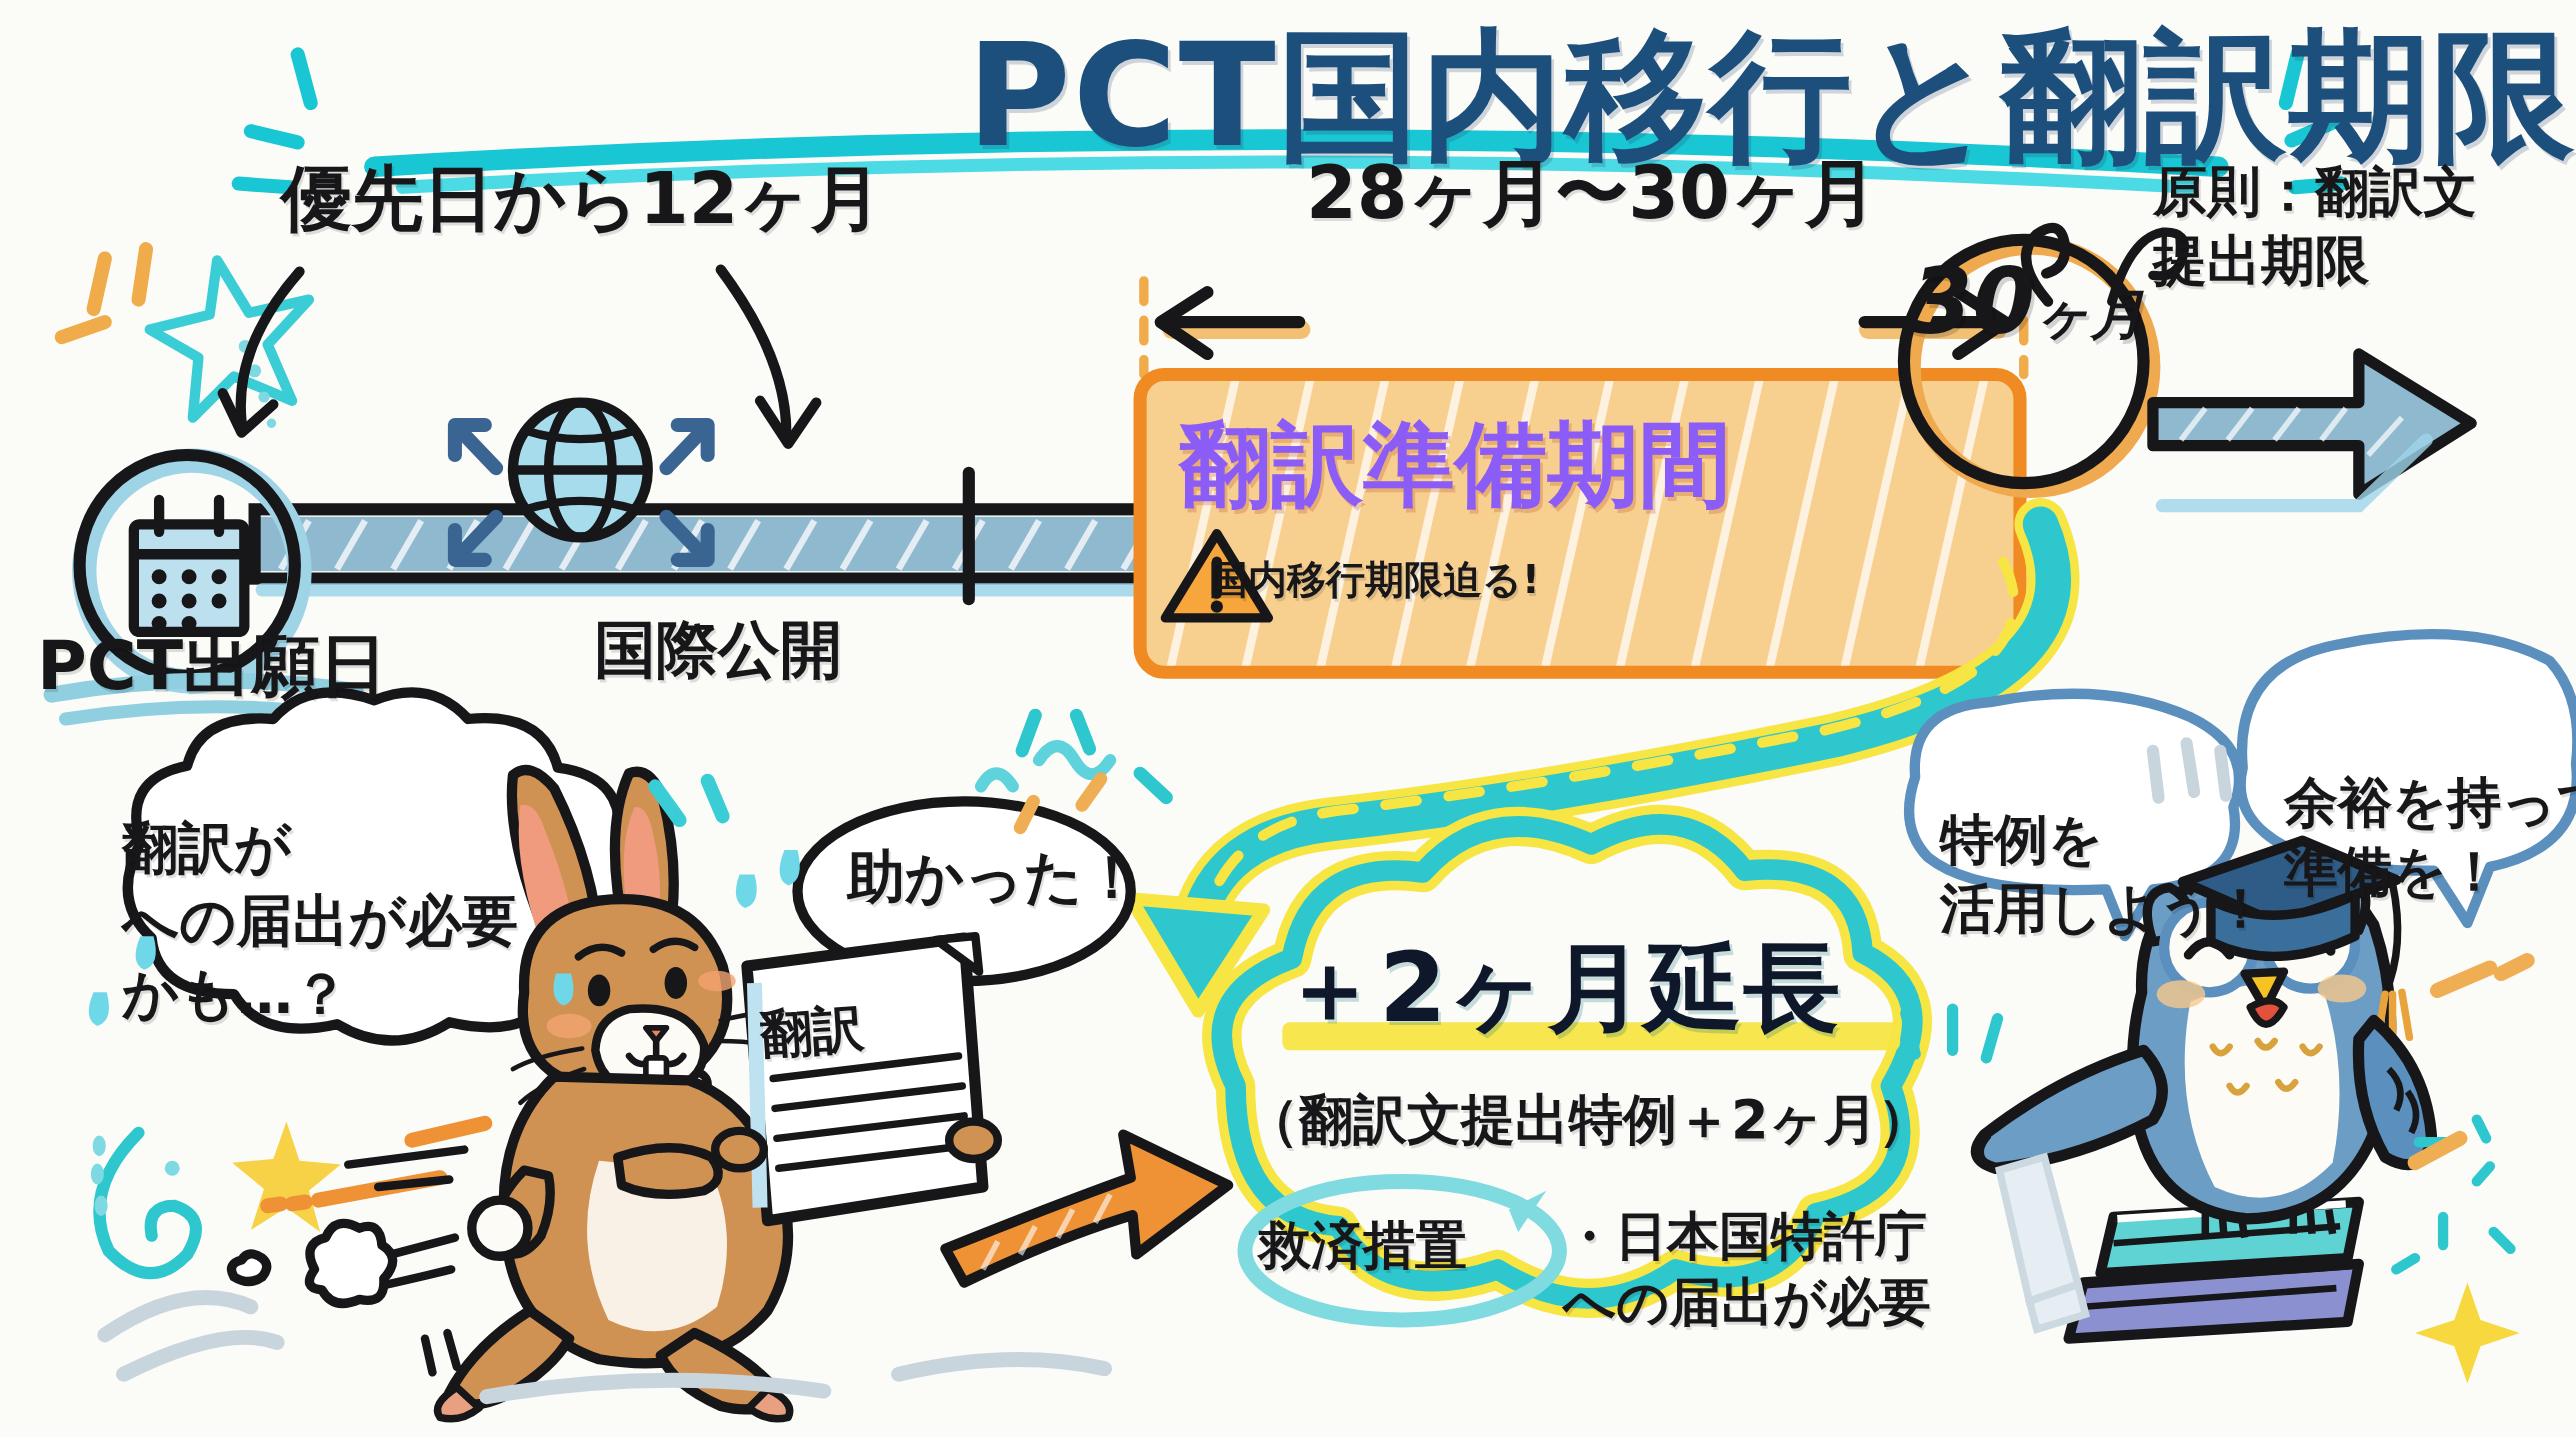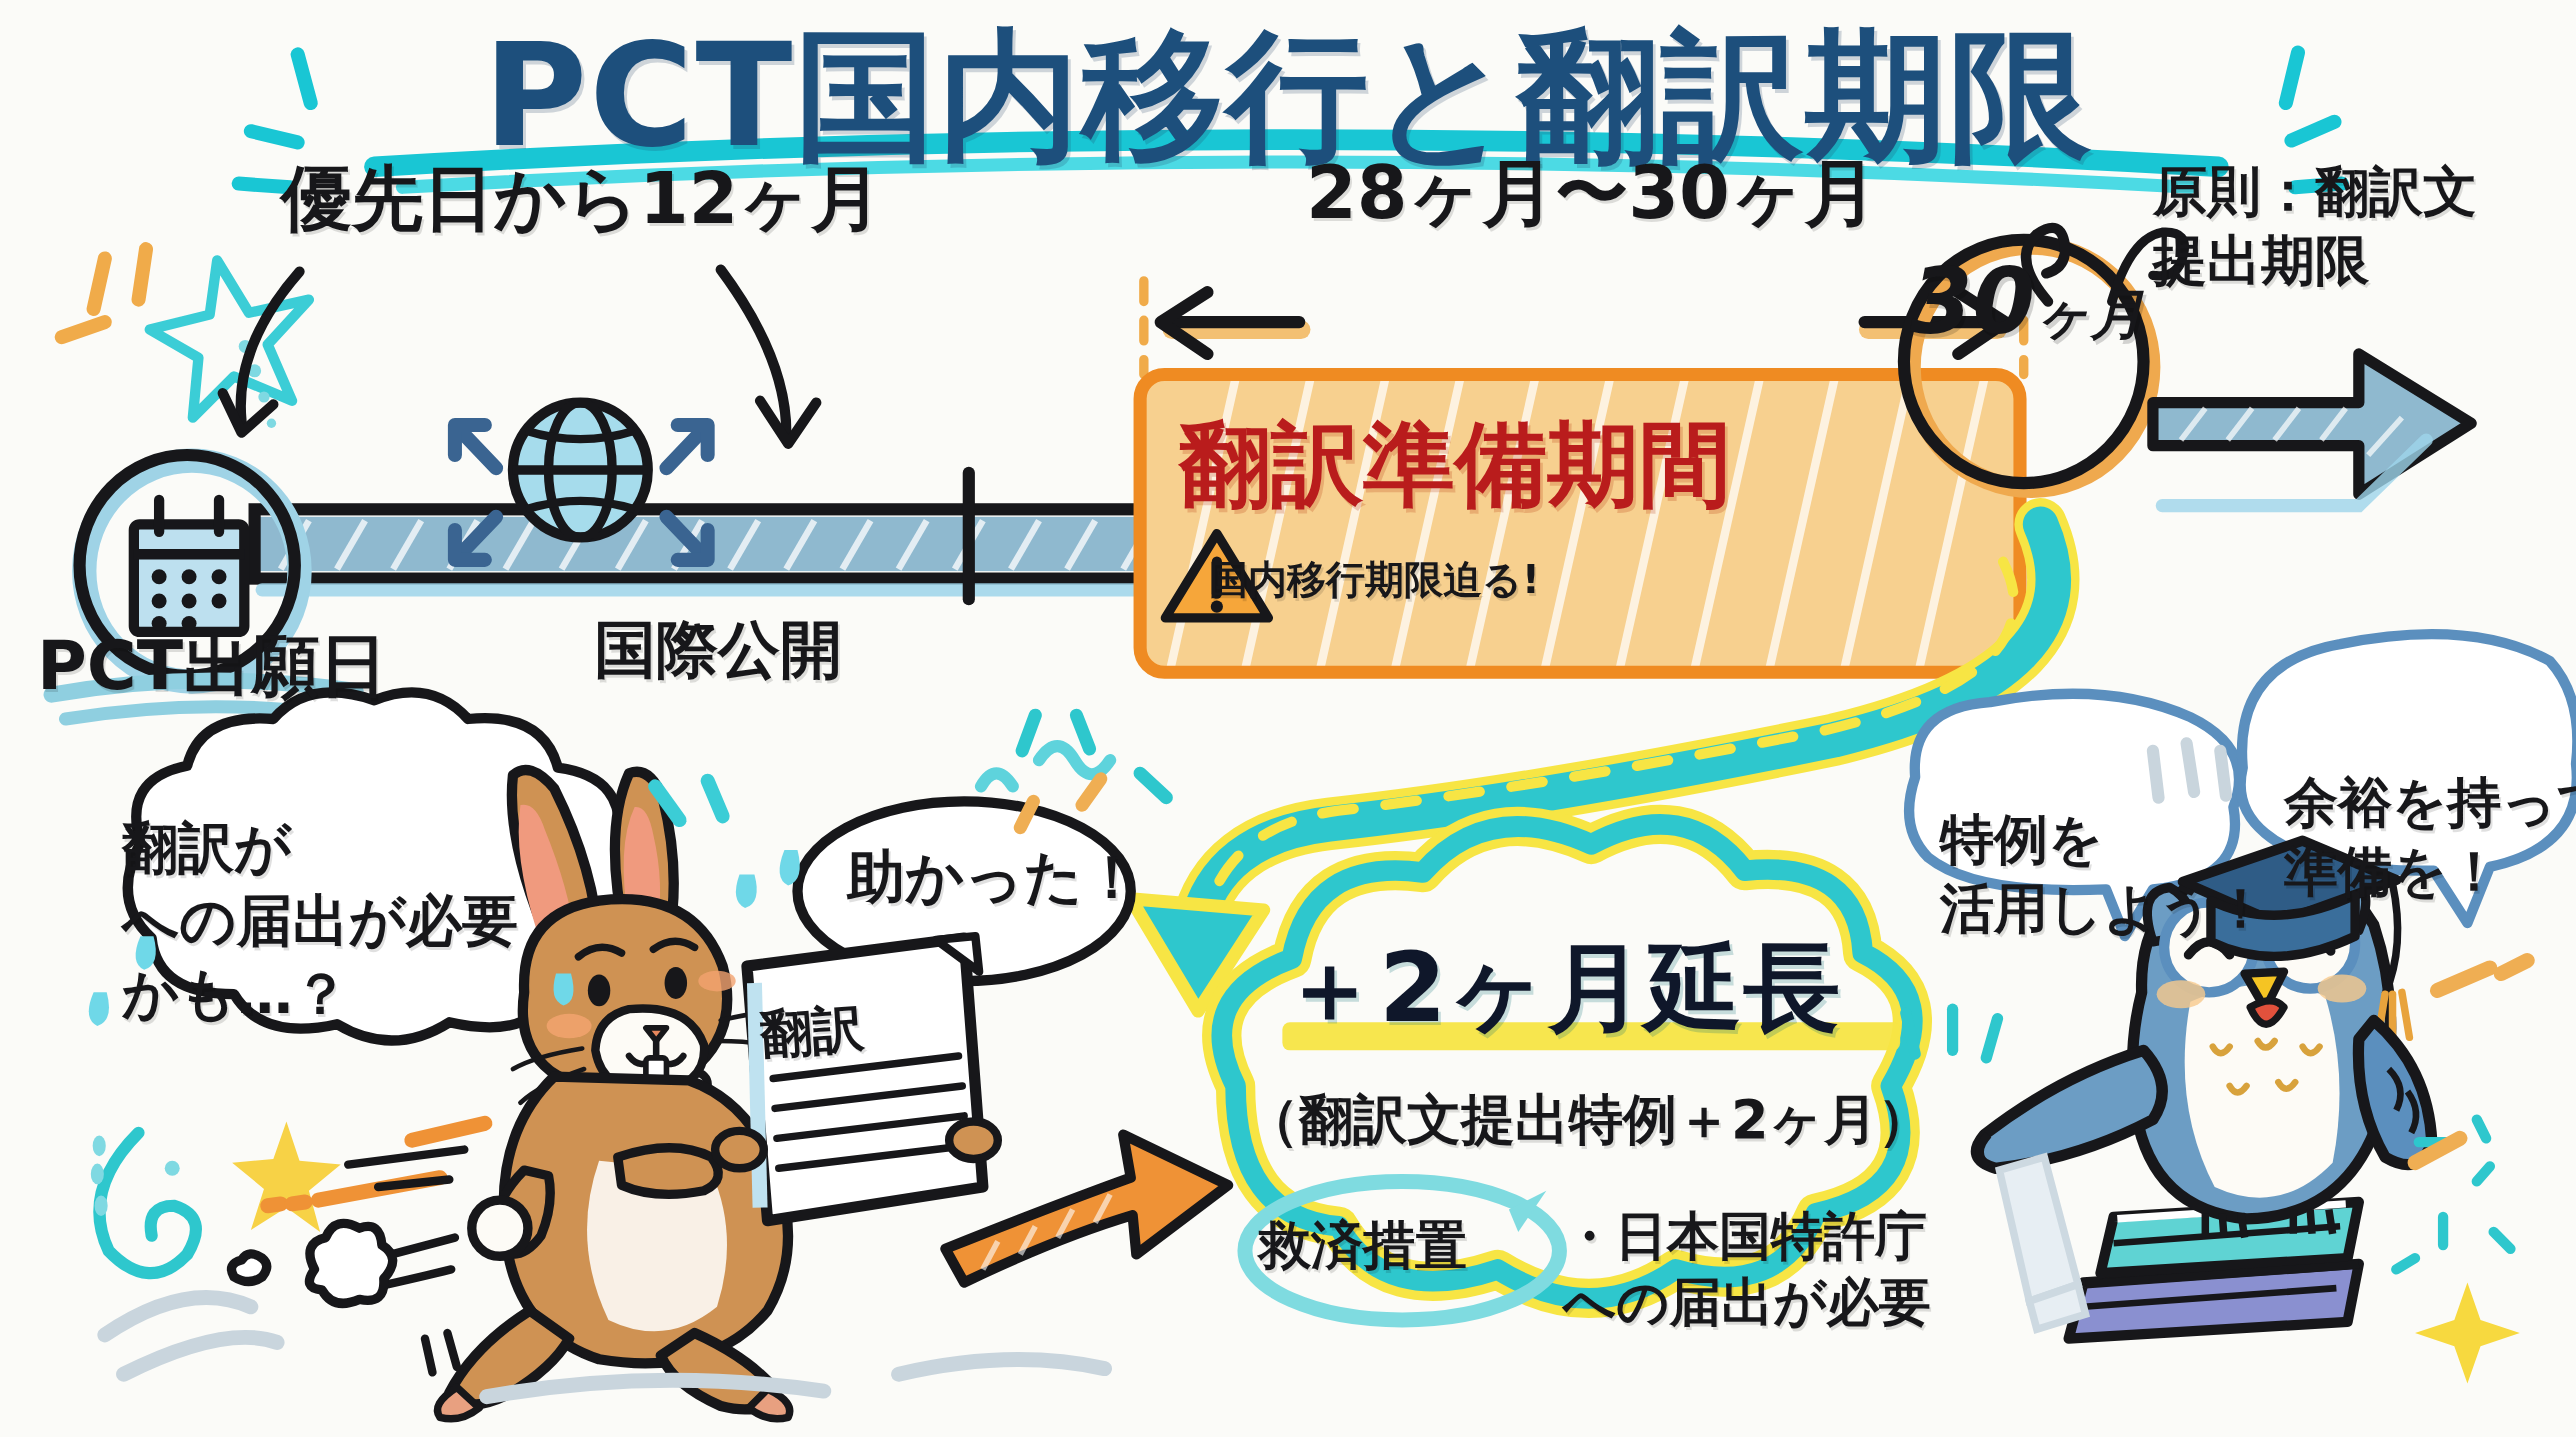--- a/index.html
+++ b/index.html
@@ -9,36 +9,36 @@
     font-family:"DejaVu Sans","Liberation Sans",sans-serif;
     position:relative;
   }
   .stage{position:absolute;inset:0;}
   .abs{position:absolute;}
   svg{display:block;overflow:visible;}
   .txt{position:absolute;white-space:pre;line-height:1.08;}
 
   
   #title-text{
-    left:0;top:19px;width:2576px;text-align:center;
+    left:0;top:19px;width:2576px;text-align:right;
     font-size:142px;font-weight:bold;color:#1d4f7c;
     letter-spacing:1.9px;
     text-shadow:2.8px 3.7px 0 rgba(30,60,95,.20);
   }
 
   
   .hand{color:#17171a;font-weight:bold;text-shadow:1.9px 2.8px 0 rgba(0,0,0,.12);}
 
   #lbl-12m{left:281px;top:161px;font-size:71px;}
   #lbl-intl-pub{left:594px;top:576px;font-size:62px;margin-top:41px;}
   #lbl-pct-date{left:37px;top:629px;font-size:68px;}
   #lbl-range{left:1306px;top:154px;font-size:73px;}
   #lbl-rule{left:2153px;top:157px;font-size:54px;line-height:1.28;}
   #orange-warn{left:1209px;top:559px;font-size:39px;}
-  #box-heading{left:1179px;top:415px;font-size:92px;color:#b91c1c;font-weight:bold;
+  #box-heading{left:1179px;top:415px;font-size:92px;color:#8b5cf6;font-weight:bold;
                text-shadow:2.8px 3.7px 0 rgba(180,50,10,.22);}
   #bubble-think{left:122px;top:812px;font-size:56px;line-height:1.30;}
   #bubble-help{left:847px;top:846px;font-size:58px;}
   #doc-label{left:760px;top:1003px;font-size:52px;transform:rotate(-4deg);}
   #cloud-big{left:1281px;top:936px;font-size:97px;color:#0f172a;font-weight:bold;
              text-shadow:2.8px 3.7px 0 rgba(10,110,120,.22);letter-spacing:0.9px;}
   #cloud-sub{left:1245px;top:1075px;font-size:54px;margin-top:16px;}
   #badge-relief{left:1259px;top:1217px;font-size:52px;}
   #cloud-note{left:1563px;top:1204px;font-size:52px;line-height:1.26;}
   #owl-bubble-1{left:1940px;top:805px;font-size:54px;line-height:1.28;}

